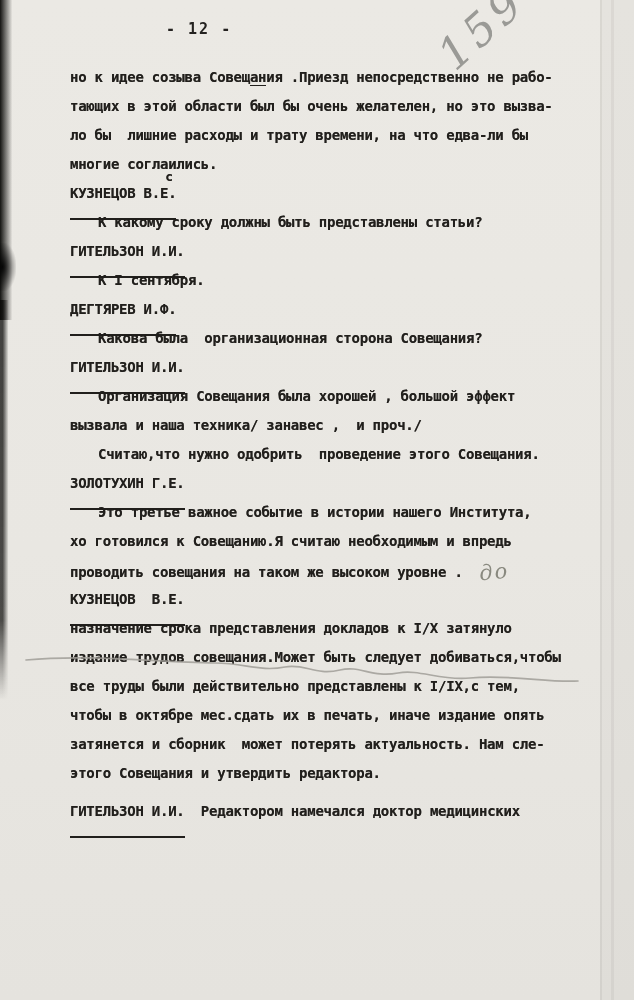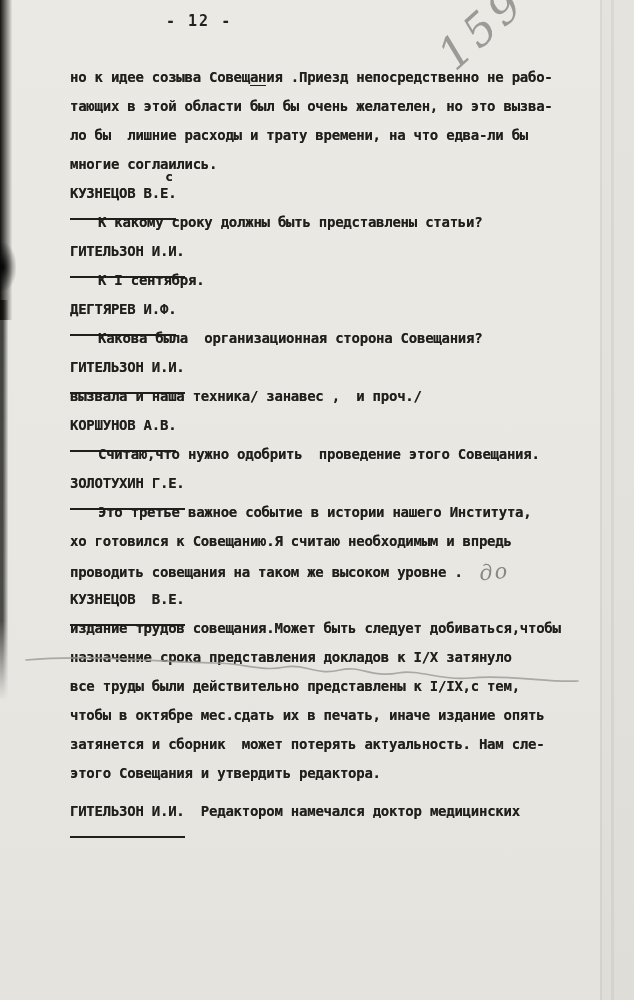--- a/index.html
+++ b/index.html
@@ -23,21 +23,21 @@
   .edge-left-blotch{
     position:absolute;left:0;top:243px;width:16px;height:48px;
     background:radial-gradient(ellipse at 15% 50%,rgba(0,0,0,0.9),rgba(0,0,0,0) 75%);
   }
   .page-edge-right-1{position:absolute;left:600px;top:0;width:2px;height:1000px;background:rgba(60,58,52,0.10);}
   .page-edge-right-2{position:absolute;left:611px;top:0;width:3px;height:1000px;background:rgba(60,58,52,0.06);}
   .margin-right-shade{position:absolute;left:602px;top:0;width:32px;height:1000px;background:rgba(120,118,110,0.05);}
 
   
   .page-number{
-    position:absolute;top:12px;left:166px;
+    position:absolute;top:20px;left:166px;
     font-size:15px;font-weight:700;letter-spacing:2px;color:#242220;
   }
   .folio{
     position:absolute;top:2px;left:432px;
     font-family:"DejaVu Serif","Liberation Serif",serif;font-style:italic;
     font-size:44px;color:#8d8d89;letter-spacing:5px;opacity:.85;
     transform:rotate(-42deg);transform-origin:50% 50%;
   }
   .text-column{
     position:absolute;top:63px;left:46px;right:48px;
@@ -95,42 +95,40 @@
     <div class="block" data-name="speaker-degtyarev">
       <div class="line" data-name="text-line"><span class="seg-speaker" data-name="speaker-name">ДЕГТЯРЕВ И.Ф.</span></div>
     </div>
     <div class="block" data-name="paragraph-question-organization">
       <div class="line indent" data-name="text-line"><span class="seg-plain" data-name="text-segment">Какова была  организационная сторона Совещания?</span></div>
     </div>
     <div class="block" data-name="speaker-gitelson-2">
       <div class="line" data-name="text-line"><span class="seg-speaker" data-name="speaker-name">ГИТЕЛЬЗОН И.И.</span></div>
     </div>
     <div class="block" data-name="paragraph-organization-answer">
+      <div class="line indent" data-name="text-line"><span class="seg-plain" data-name="text-segment">Организация Совещания была хорошей , большой эффект</span></div>
       <div class="line" data-name="text-line"><span class="seg-plain" data-name="text-segment">вызвала и наша техника/ занавес ,  и проч./</span></div>
-    </div>
-    <div class="block" data-name="speaker-korshunov">
-      <div class="line" data-name="text-line"><span class="seg-speaker" data-name="speaker-name">КОРШУНОВ А.В.</span></div>
     </div>
     <div class="block" data-name="paragraph-approve">
       <div class="line indent" data-name="text-line"><span class="seg-plain" data-name="text-segment">Считаю,что нужно одобрить  проведение этого Совещания.</span></div>
     </div>
     <div class="block" data-name="speaker-zolotukhin">
       <div class="line" data-name="text-line"><span class="seg-speaker" data-name="speaker-name">ЗОЛОТУХИН Г.Е.</span></div>
     </div>
     <div class="block" data-name="paragraph-third-event">
       <div class="line indent" data-name="text-line"><span class="seg-plain" data-name="text-segment">Это третье важное событие в истории нашего Института,</span></div>
       <div class="line" data-name="text-line"><span class="seg-plain" data-name="text-segment">хо готовился к Совещанию.Я считаю необходимым и впредь</span></div>
       <div class="line" data-name="text-line"><span class="seg-plain" data-name="text-segment">проводить совещания на таком же высоком уровне .</span><span class="seg-pencil" data-name="handwritten-note">до</span></div>
     </div>
     <div class="block" data-name="speaker-kuznetsov-2">
       <div class="line" data-name="text-line"><span class="seg-speaker" data-name="speaker-name">КУЗНЕЦОВ  В.Е.</span></div>
     </div>
     <div class="block" data-name="paragraph-publication">
+      <div class="line" data-name="text-line"><span class="seg-plain" data-name="text-segment">назначение срока представления докладов к I/X затянуло</span></div>
       <div class="line" data-name="text-line"><span class="seg-plain" data-name="text-segment">издание трудов совещания.Может быть следует добиваться,чтобы</span></div>
-      <div class="line" data-name="text-line"><span class="seg-plain" data-name="text-segment">назначение срока представления докладов к I/X затянуло</span></div>
       <div class="line" data-name="text-line"><span class="seg-plain" data-name="text-segment">все труды были действительно представлены к I/IX,с тем,</span></div>
       <div class="line" data-name="text-line"><span class="seg-plain" data-name="text-segment">чтобы в октябре мес.сдать их в печать, иначе издание опять</span></div>
       <div class="line" data-name="text-line"><span class="seg-plain" data-name="text-segment">затянется и сборник  может потерять актуальность. Нам сле-</span></div>
       <div class="line" data-name="text-line"><span class="seg-plain" data-name="text-segment">этого Совещания и утвердить редактора.</span></div>
     </div>
     <div class="block" data-name="paragraph-editor">
       <div class="line" data-name="text-line"><span class="seg-speaker" data-name="speaker-name">ГИТЕЛЬЗОН И.И.</span><span class="seg-plain" data-name="text-segment">  Редактором намечался доктор медицинских</span></div>
     </div>
   </div>
 

